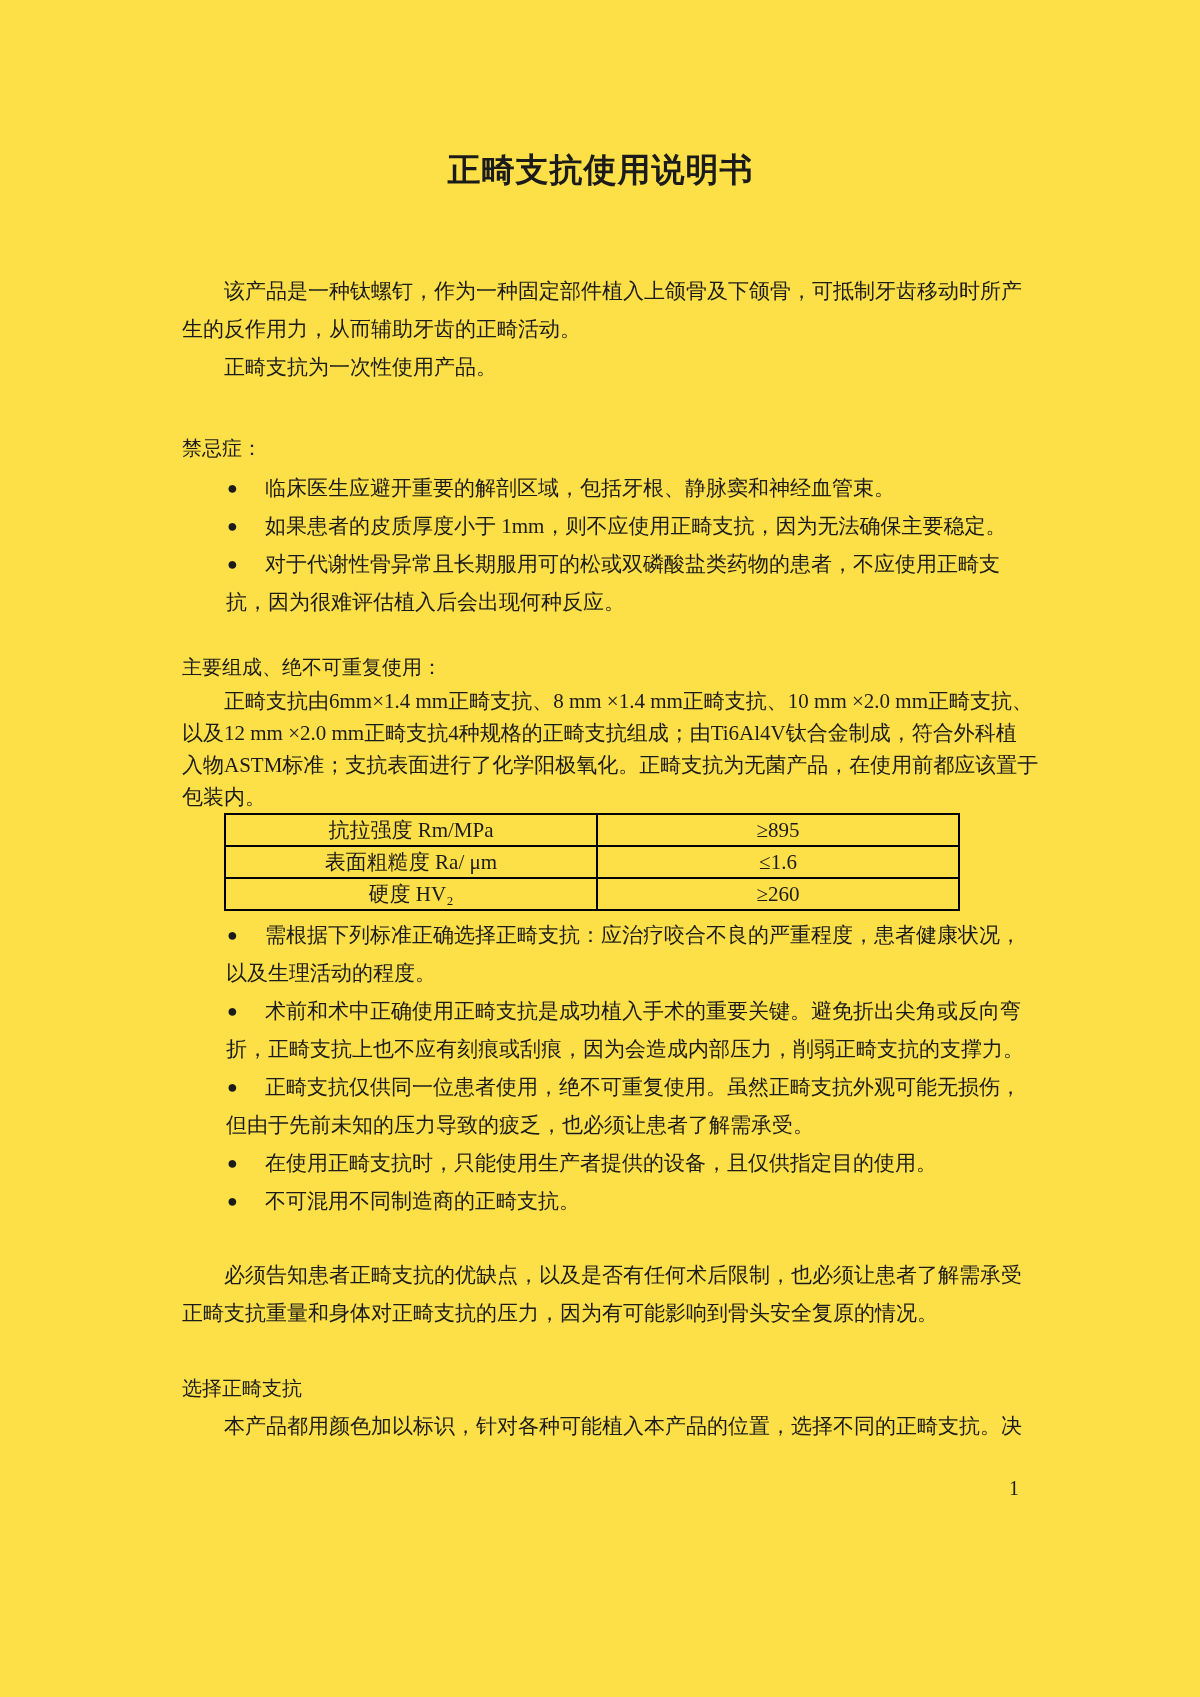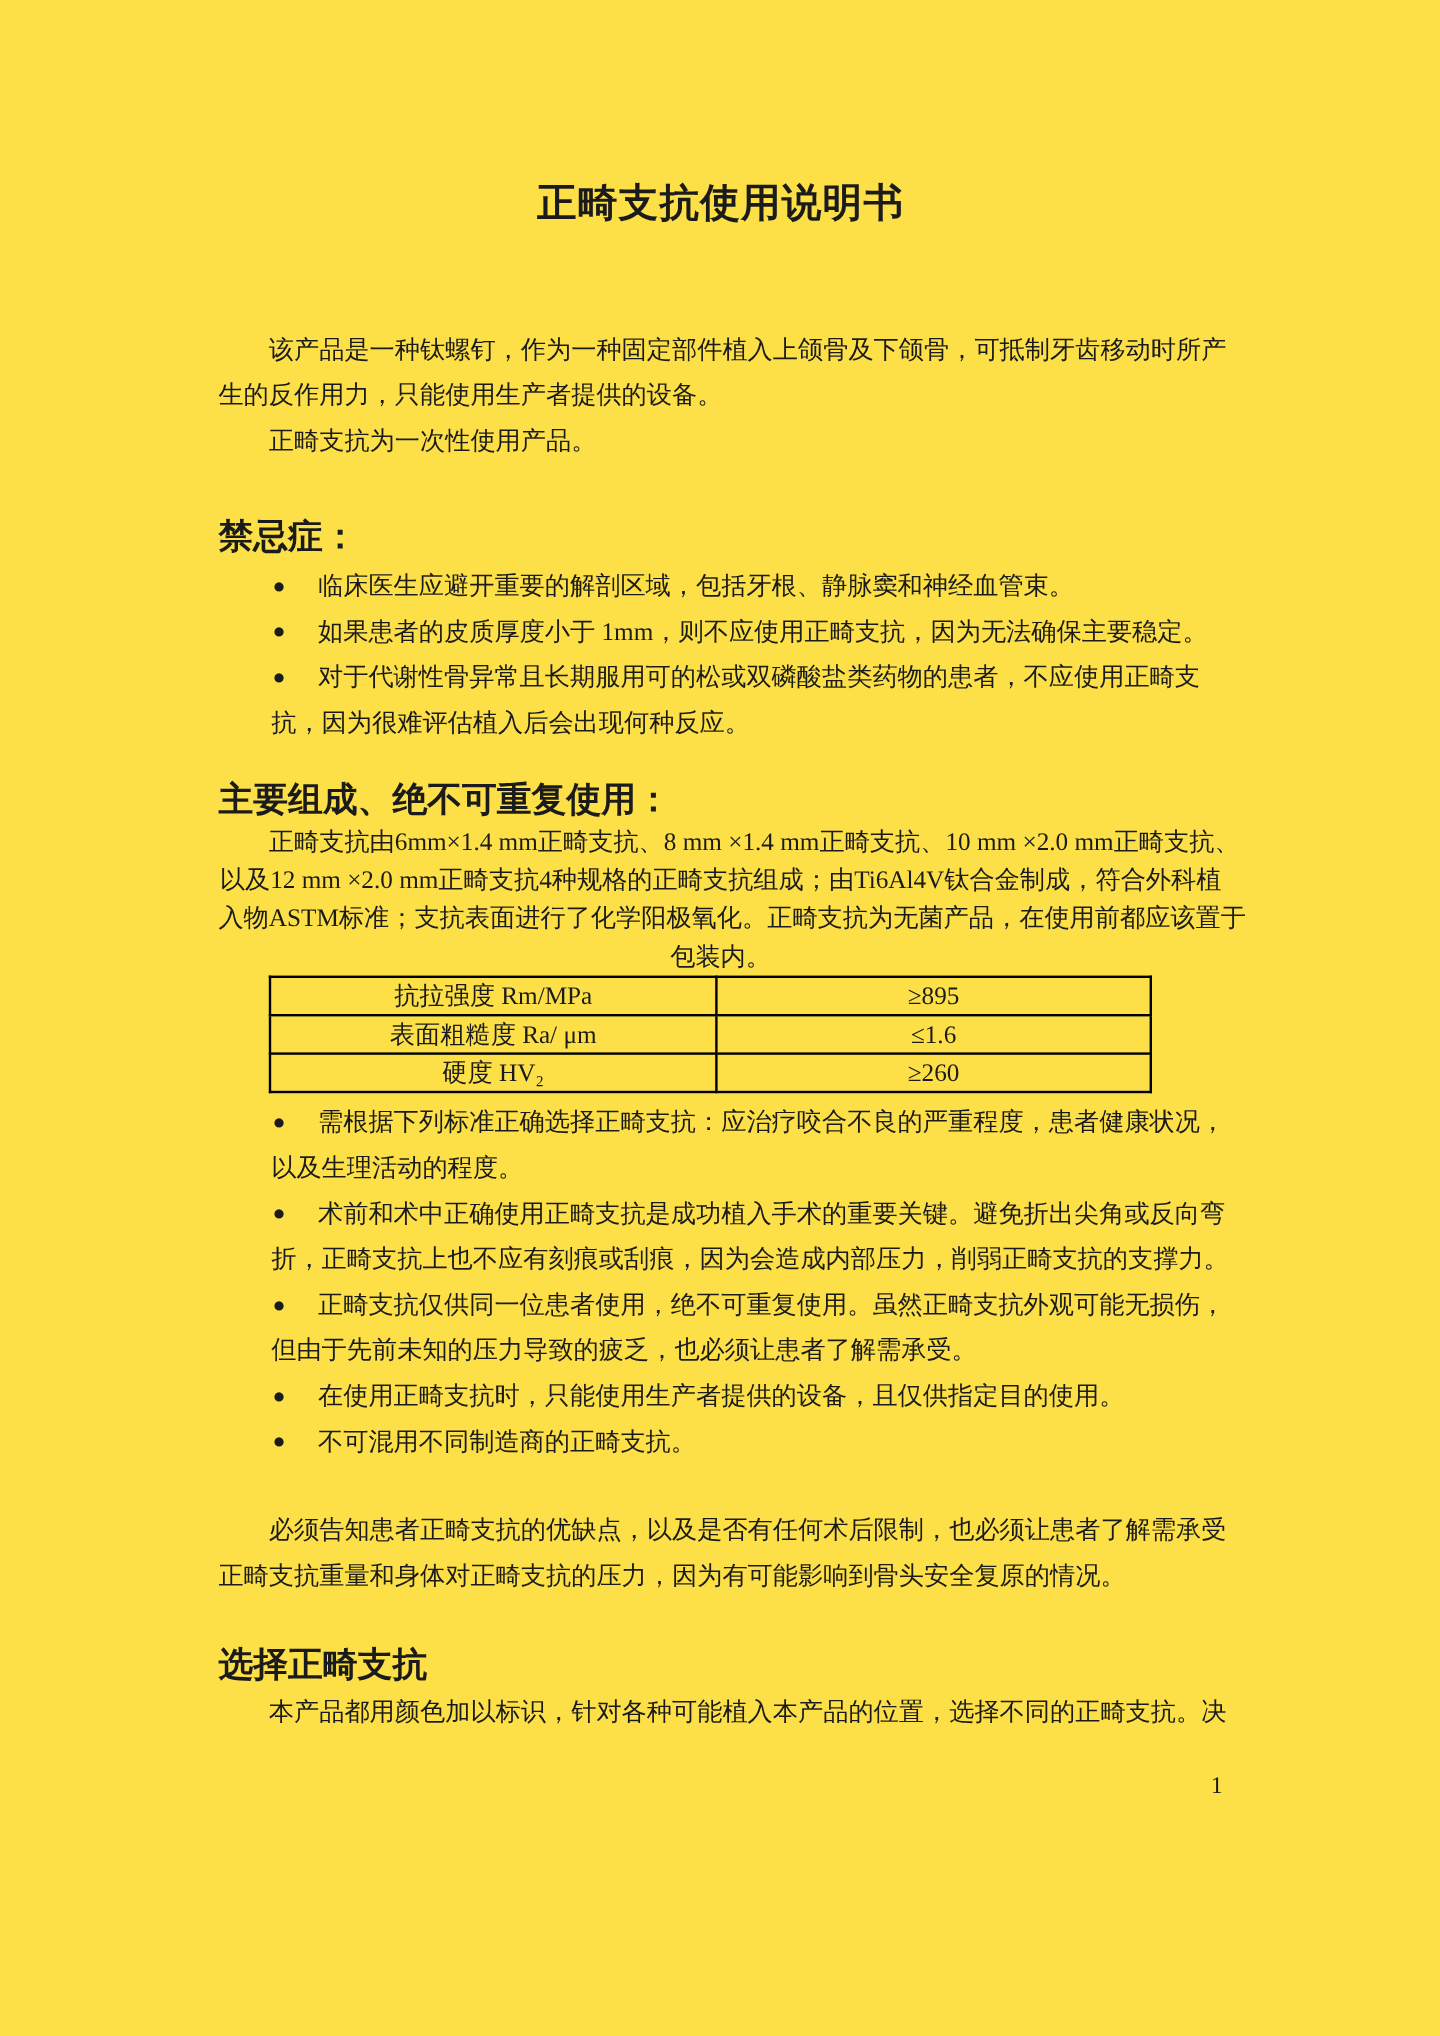--- a/index.html
+++ b/index.html
@@ -10,38 +10,38 @@
     font-size:21px;overflow:hidden;
   }
   .title{
     margin:148px 0 0 0;font-size:33px;line-height:44px;font-weight:700;
     text-align:center;letter-spacing:1px;white-space:nowrap;
   }
   .p{margin:0;line-height:38px;text-indent:42px;white-space:nowrap;}
   .p1{margin-top:80px;}
   .heading{
     font-family:"Liberation Sans","DejaVu Sans",sans-serif;
-    font-weight:700;font-size:29px;line-height:36px;margin:0;white-space:nowrap;
+    font-weight:400;font-size:20px;line-height:36px;margin:0;white-space:nowrap;
   }
   .h-contra{margin-top:44px;}
   .h-comp{margin-top:28px;}
   .h-rules{margin-top:40px;}
   .h-select{margin-top:38px;}
   .list{list-style:none;margin:0;padding:0;}
   .ul1{margin-top:3px;}
   .ul2{margin-top:5px;}
   .bullet-item{
     position:relative;padding-left:44px;text-indent:39px;
     line-height:38px;white-space:nowrap;
   }
   .dot{
     position:absolute;left:45px;top:0;text-indent:0;
     font-size:18px;line-height:38px;
   }
-  .l2{line-height:32px;text-align:center;}
+  .l2{line-height:32px;}
   .spec-table{
     border-collapse:collapse;table-layout:fixed;
     width:734px;margin:0 0 0 42px;
   }
   .spec-table td{
     border:2px solid #000;height:30px;padding:0;
     text-align:center;vertical-align:middle;
     font-size:21px;line-height:30px;white-space:nowrap;
   }
   .p-patient{margin-top:36px;}
@@ -50,21 +50,21 @@
 </style>
 </head>
 <body>
 
 <div class="page">
 
   <h1 class="title">正畸支抗使用说明书</h1>
 
   <p class="p p1">
     <span class="line">该产品是一种钛螺钉，作为一种固定部件植入上颌骨及下颌骨，可抵制牙齿移动时所产</span><br>
-    <span class="line">生的反作用力，只能使用生产者提供的设备。</span>
+    <span class="line">生的反作用力，从而辅助牙齿的正畸活动。</span>
   </p>
   <p class="p">
     <span class="line">正畸支抗为一次性使用产品。</span>
   </p>
 
   <h2 class="heading h-contra">禁忌症：</h2>
   <ul class="list ul1">
     <li class="bullet-item">
       <span class="dot">●</span>
       <span class="line">临床医生应避开重要的解剖区域，包括牙根、静脉窦和神经血管束。</span>

